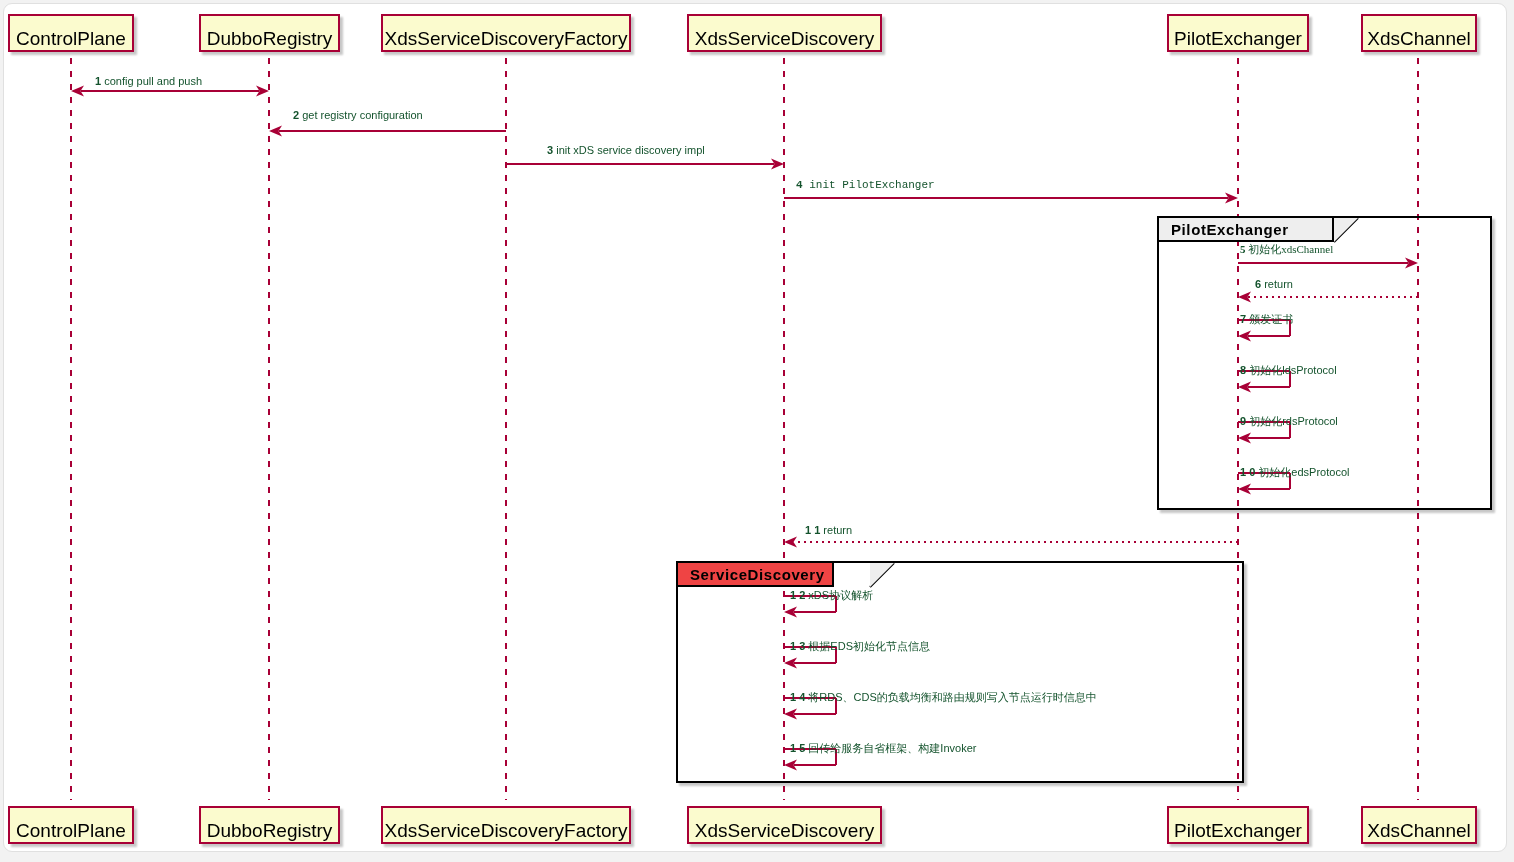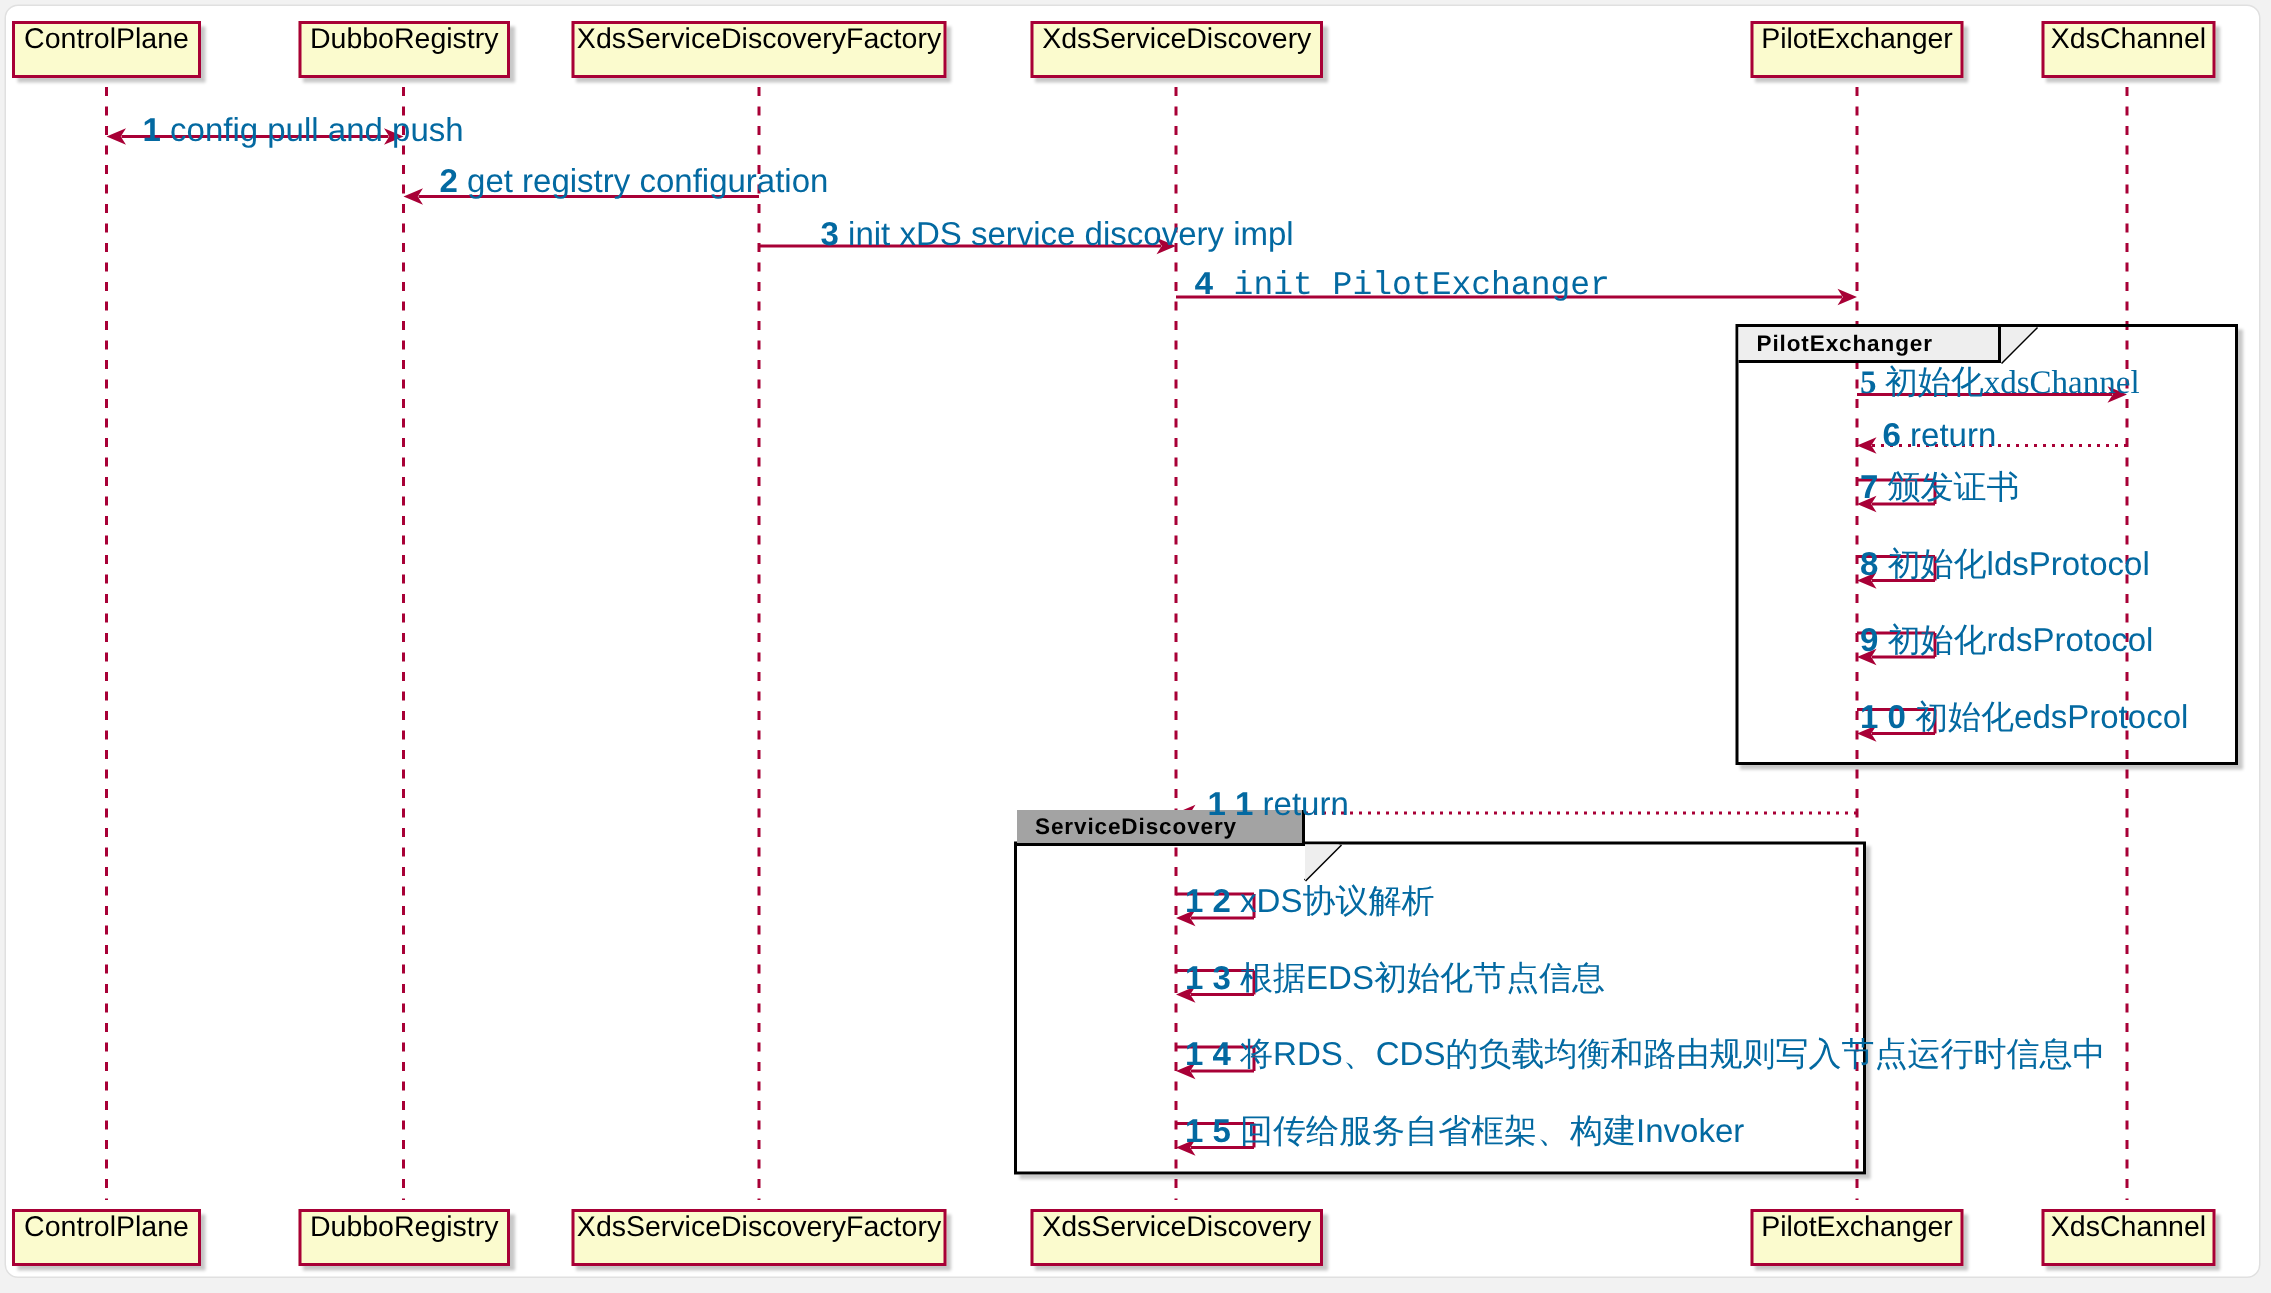--- a/index.html
+++ b/index.html
@@ -35,21 +35,21 @@
     height: 862px;
     overflow: visible;
   }
   .participant-box {
     position: absolute;
     background: #fbfbce;
     border: 2px solid #a80036;
     box-shadow: 3px 3px 2px rgba(0,0,0,0.22);
     box-sizing: border-box;
     display: flex;
-    align-items: flex-start;
+    align-items: flex-end;
     justify-content: center;
     color: #000000;
     font-size: 19px;
     font-family: "Liberation Sans", sans-serif;
     white-space: nowrap;
   }
   .group-box {
     position: absolute;
     border: 2px solid #000000;
     background: transparent;
@@ -72,22 +72,22 @@
     padding-left: 12px;
     white-space: nowrap;
   }
   .group-tab-notch {
     position: absolute;
     width: 0; height: 0;
     border-style: solid;
   }
   .msg-label {
     position: absolute;
-    color: #0369a1;
-    font-size: 22px;
+    color: #14532d;
+    font-size: 11px;
     font-family: "Liberation Sans", sans-serif;
     white-space: nowrap;
     line-height: 1;
   }
   .msg-label b {
     font-weight: bold;
   }
 </style>
 </head>
 <body>
@@ -195,21 +195,21 @@
       <line x1="870" y1="587" x2="894" y2="563" stroke="#000000" stroke-width="2"></line>
     </svg>
 
   <div id="groups-host">
       <div class="group-box" style="left: 1157px; top: 216px; width: 335px; height: 294px; border-color: rgb(0, 0, 0);"></div>
       <div class="group-tab" style="left: 1159px; top: 218px; width: 175px; height: 24px; background: rgb(238, 238, 238);">
         <span>PilotExchanger</span>
       </div>
       <div class="group-tab-notch" style="left: 1334px; top: 218px; border-width: 24px 24px 0px 0px; border-color: rgb(238, 238, 238) transparent transparent;"></div>
       <div class="group-box" style="left: 676px; top: 561px; width: 568px; height: 222px; border-color: rgb(0, 0, 0);"></div>
-      <div class="group-tab" style="left: 678px; top: 540px; width: 192px; height: 24px; background: #a3a3a3;">
+      <div class="group-tab" style="left: 678px; top: 563px; width: 156px; height: 24px; background: #ef4444;">
         <span>ServiceDiscovery</span>
       </div>
       <div class="group-tab-notch" style="left: 870px; top: 563px; border-width: 24px 24px 0px 0px; border-color: rgb(238, 238, 238) transparent transparent;"></div>
     </div>
 
   <div id="participants-host">
       <div class="participant-box" style="left: 8px; top: 14px; width: 126px; height: 38px; background: rgb(251, 251, 206); border-color: rgb(168, 0, 54);">
         <span>ControlPlane</span>
       </div>
       <div class="participant-box" style="left: 8px; top: 806px; width: 126px; height: 38px; background: rgb(251, 251, 206); border-color: rgb(168, 0, 54);">

